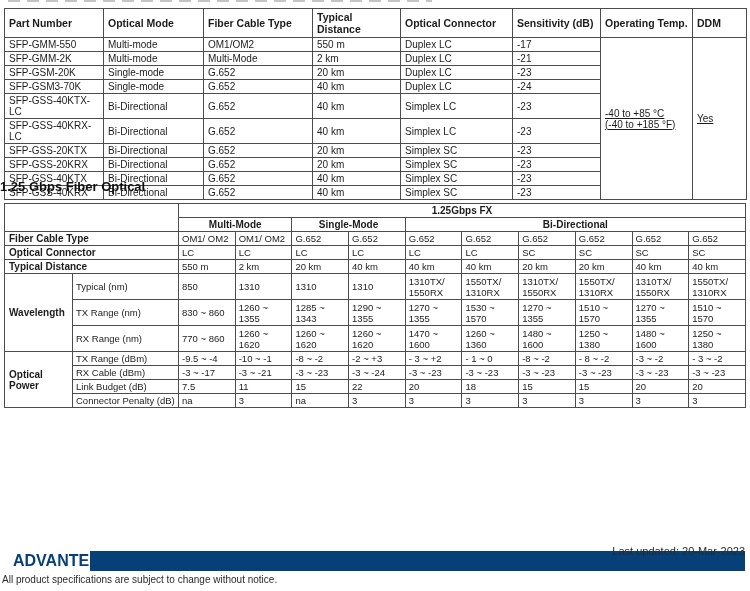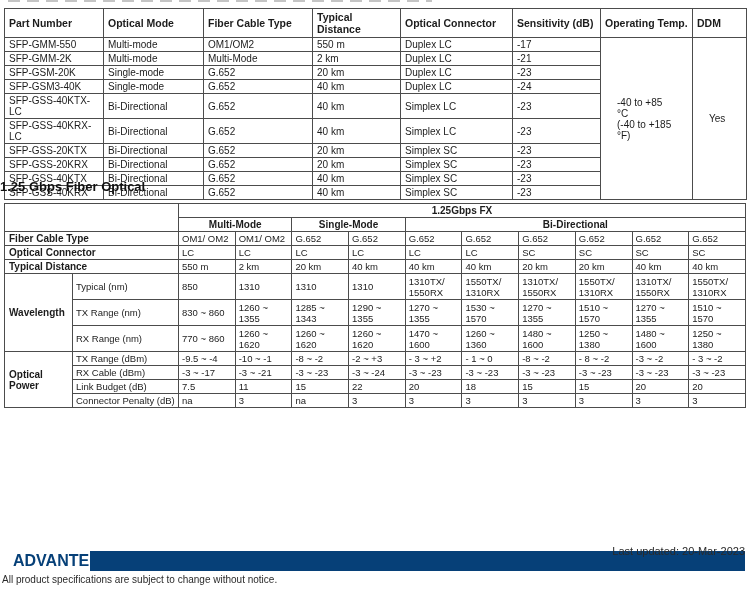--- a/index.html
+++ b/index.html
@@ -11,21 +11,21 @@
 
   table { border-collapse:collapse; table-layout:fixed; background:#fff; }
   td, th { border:1px solid #4c4c4c; vertical-align:middle; white-space:pre-line;
     overflow:hidden; }
 
   
   #t1 { position:absolute; left:4px; top:8px; width:742px; font-size:10px;
     border:1.5px solid #2b2b2b; }
   #t1 th { font-weight:bold; text-align:left; padding:2px 4px; height:14px; font-size:10.5px;margin-top:8px; }
   #t1 td { padding:1px 4px; height:12.5px; text-align:left; }
-  #t1 td.merged { vertical-align:middle; padding:2px 16px; }
+  #t1 td.merged { vertical-align:middle; padding:2px 4px;text-decoration:underline; }
 
   
   .section-title { position:absolute; top:179px; left:0; font-size:13px; font-weight:bold; color:#111; }
   #t2 { position:absolute; left:4px; top:203px; width:742px; font-size:9.5px;
     border:1.5px solid #2b2b2b; }
   #t2 td { padding:1px 3px; text-align:left; }
   #t2 td.hdr { font-weight:bold; text-align:center; font-size:10px;margin-top:43px; }
   #t2 td.lbl { font-weight:bold; font-size:10px; padding-left:4px; }
   #t2 tr.hrow td { height:12px; }
   #t2 tr.wrow td { height:26px; }
@@ -87,21 +87,21 @@
     </tr>
     <tr>
       <td>SFP-GSM-20K</td>
       <td>Single-mode</td>
       <td>G.652</td>
       <td>20 km</td>
       <td>Duplex LC</td>
       <td>-23</td>
     </tr>
     <tr>
-      <td>SFP-GSM3-40K</td>
+      <td>SFP-GSM3-70K</td>
       <td>Single-mode</td>
       <td>G.652</td>
       <td>40 km</td>
       <td>Duplex LC</td>
       <td>-24</td>
     </tr>
     <tr>
       <td>SFP-GSS-40KTX-LC</td>
       <td>Bi-Directional</td>
       <td>G.652</td>

